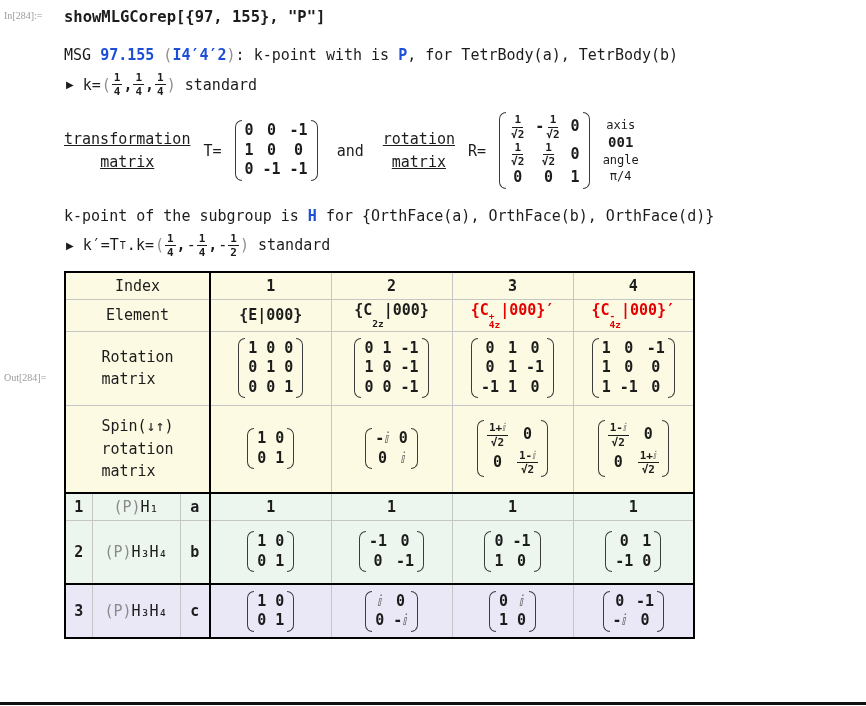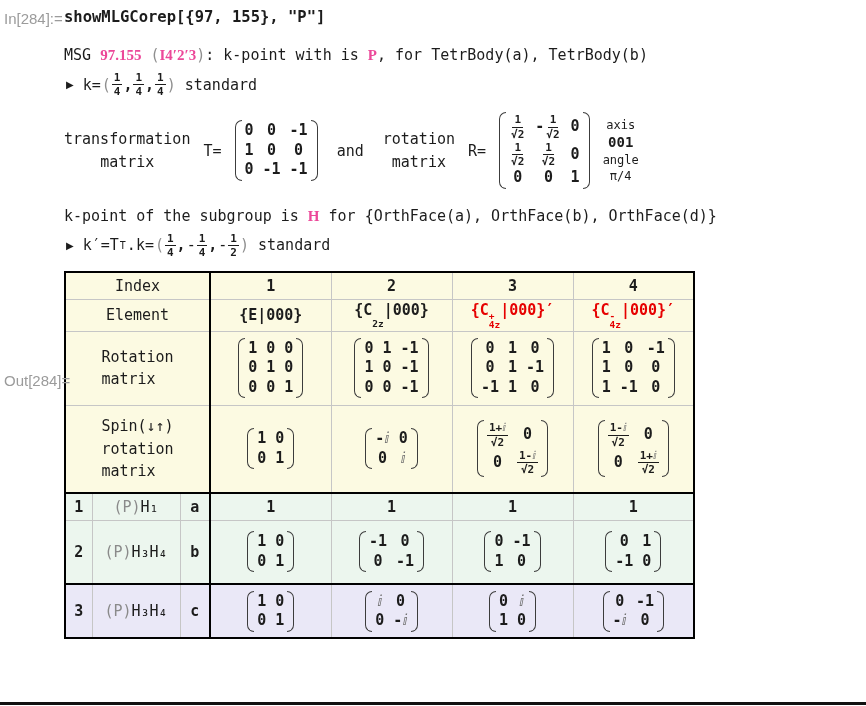--- a/index.html
+++ b/index.html
@@ -3,30 +3,30 @@
 <meta charset="utf-8">
 <style>
   * { margin:0; padding:0; box-sizing:border-box; }
   html,body { width:866px; height:706px; background:#ffffff; overflow:hidden; }
   body {
     font-family:"DejaVu Sans Mono","DejaVu Sans",monospace;
     font-size:15px; color:#1c1c1c; position:relative;
   }
   .cell-label {
     position:absolute; left:4px;
-    font-family:Liberation Sans, sans-serif;
-    font-size:15px; color:#9b9b9b;
+    font-family:Liberation Serif, serif;
+    font-size:10px; color:#9b9b9b;
   }
   #in-label  { top:10px; }
   #out-label { top:372px; }
   .content { padding:8px 0 0 64px; }
 
   .line { margin-bottom:7px; white-space:nowrap; }
   .line-input { font-weight:bold; font-size:15.5px; margin-bottom:20px; }
-  .blue { color:#ec4899; font-weight:bold;font-family:Liberation Serif, serif; }
+  .blue { color:#1d4ed8; font-weight:bold; }
   .red  { color:#e60000; }
   .gp   { color:#8f8f8f; }
   .gray { color:#8a8a8a; }
   .bold { font-weight:bold; }
 
   .bullet-line { display:flex; align-items:center; gap:9px; margin:6px 0 12px 2px; }
   .bullet { font-family:"DejaVu Sans",sans-serif; font-size:10px; color:#1c1c1c; }
   .imath { display:inline-flex; align-items:center; gap:1px; }
 
   
@@ -41,21 +41,21 @@
   .matrix { display:inline-grid; column-gap:9px; row-gap:0;
             padding:3px 10px; position:relative; font-weight:bold;
             line-height:1.3; align-items:center; justify-items:center; }
   .matrix::before,.matrix::after { content:''; position:absolute; top:2px; bottom:2px;
             width:6px; border:1.5px solid #3c3c3c; }
   .matrix::before { left:0;  border-right:none; border-radius:9px 0 0 9px; }
   .matrix::after  { right:0; border-left:none;  border-radius:0 9px 9px 0; }
   .imag { font-family:"DejaVu Sans",sans-serif; color:#6f6f6f; font-weight:normal; }
 
   .mblock { display:flex; align-items:center; gap:13px; margin:10px 0 16px 0; }
-  .mlabel { text-align:center; line-height:1.5; }
+  .mlabel { text-align:center; line-height:1.5;text-decoration:underline; }
   .note { font-size:12px; line-height:1.35; text-align:center; margin-left:0; }
   .note .n-bold { font-weight:bold; font-size:14px; }
 
   
   .supsub { display:inline-flex; flex-direction:column; align-items:flex-start;
             font-size:9.5px; line-height:1; vertical-align:-4px; font-weight:bold; }
   .ss-sup { min-height:9px; }
   sup.tsup { font-size:10px; }
 
   
@@ -78,21 +78,21 @@
 </head>
 <body>
 
 <div class="cell-label" id="in-label">In[284]:=</div>
 <div class="cell-label" id="out-label">Out[284]=</div>
 
 <div class="content">
 
   <div class="line line-input">showMLGCorep[{97, 155}, "P"]</div>
 
-  <div class="line"><span>MSG </span><span class="blue">97.155</span> <span class="gp">(</span><span class="blue">I4′2′3</span><span class="gp">)</span><span>:  </span><span>k-point with is </span><span class="blue">P</span><span>, for TetrBody(a), TetrBody(b)</span></div>
+  <div class="line"><span>MSG </span><span class="blue">97.155</span> <span class="gp">(</span><span class="blue">I4′4′2</span><span class="gp">)</span><span>:  </span><span>k-point with is </span><span class="blue">P</span><span>, for TetrBody(a), TetrBody(b)</span></div>
 
   <div class="bullet-line kfrac">
     <span class="bullet">▶</span>
     <span class="imath">
         <span>k=</span>
         <span class="gp">(</span>
         <span><span class="fracwrap">
             <span class="frac">
               <span class="fnum">1</span>
               <span class="fden">4</span>

